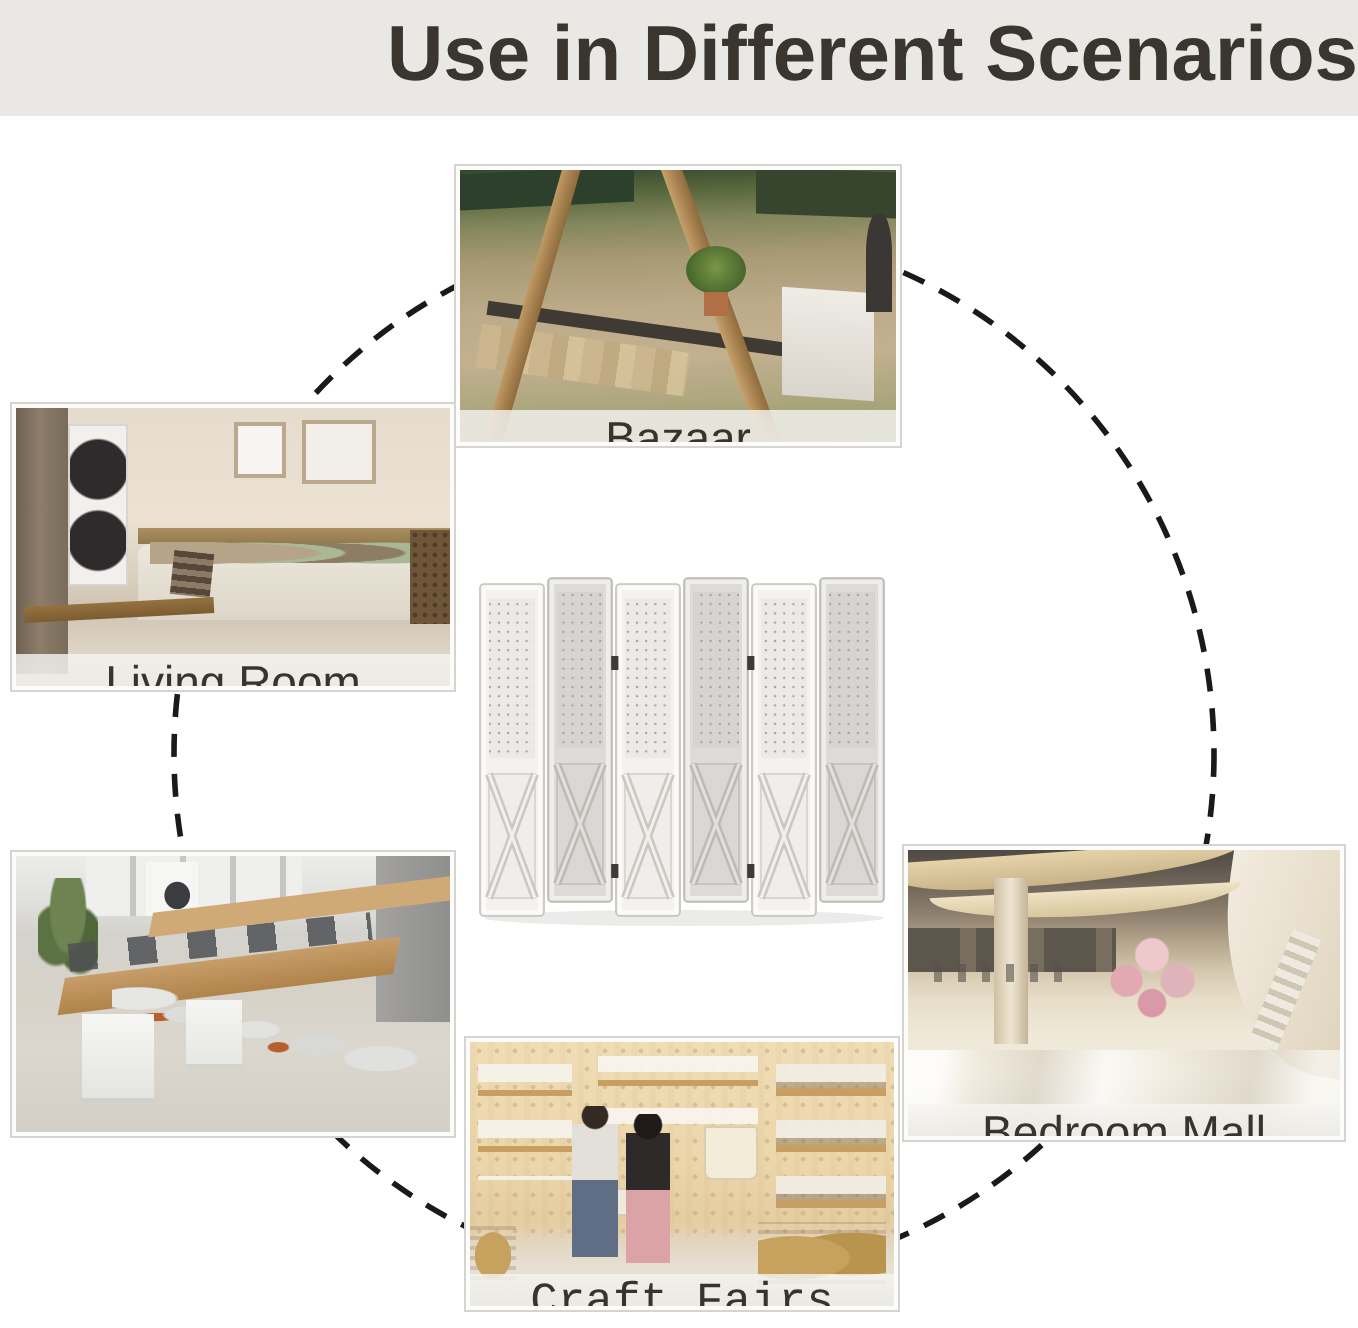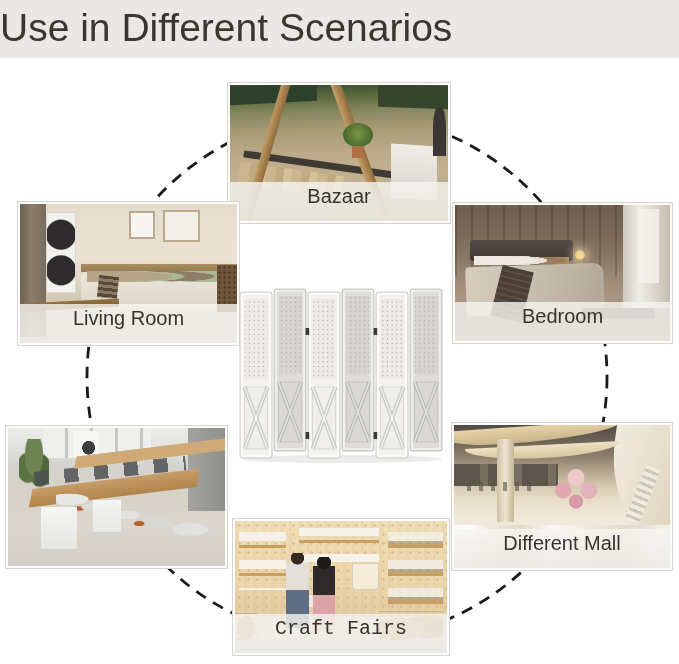--- a/index.html
+++ b/index.html
@@ -1,33 +1,33 @@
 <!DOCTYPE html>
 <html><head>
 <meta charset="utf-8">
 <style>
   html,body{margin:0;padding:0;background:#ffffff;}
   .stage{position:relative;width:679px;height:664px;background:#ffffff;overflow:hidden;
          font-family:"Liberation Sans",sans-serif;}
   
   .title-strip{position:absolute;left:0;top:0;width:679px;height:58px;background:#e9e8e5;z-index:3;}
-  .title-strip h1{margin:0;height:58px;line-height:56px;text-align:left;font-size:39px;
-                  font-weight:400;color:#3a362f;letter-spacing:0;}
+  .title-strip h1{margin:0;height:58px;line-height:56px;text-align:right;font-size:39px;
+                  font-weight:700;color:#3a362f;letter-spacing:0;}
   
   .ring{position:absolute;left:0;top:0;width:679px;height:664px;z-index:1;}
   
   .card{position:absolute;z-index:2;box-sizing:border-box;border:2px solid #fcfcfb;
         box-shadow:0 0 0 1px #d6d4cf;overflow:hidden;background:#cfcac2;}
   .photo{position:absolute;left:0;top:0;right:0;bottom:0;overflow:hidden;}
   .photo i{position:absolute;display:block;}
-  .caption{position:absolute;left:0;right:0;bottom:0;height:39px;line-height:29px;z-index:5;
-           text-align:center;font-size:20px;font-weight:400;color:#37342f;
+  .caption{position:absolute;left:0;right:0;bottom:0;height:16px;line-height:29px;z-index:5;
+           text-align:center;font-size:23px;font-weight:400;color:#37342f;
            background:linear-gradient(180deg,rgba(246,245,241,0.80),rgba(236,234,229,0.92));}
   .card-bazaar {left:228px;top:83px; width:222px;height:140px;}
-  .card-living {left:18px;  top:202px;width:221px;height:143px;}
+  .card-living {left:6px;  top:202px;width:221px;height:143px;}
   .card-bedroom{left:453px;top:203px;width:219px;height:140px;}
   .card-office {left:6px;  top:426px;width:221px;height:142px;}
   .card-mall   {left:452px;top:423px;width:220px;height:147px;}
   .card-craft  {left:233px;top:519px;width:216px;height:136px;font-family:Liberation Mono, monospace;}
 
   
   .ph-bazaar{background:linear-gradient(178deg,#33482e 0%,#5a683d 10%,#83865c 20%,#a89a75 33%,
              #bcaa88 50%,#c2b08f 68%,#aca67e 84%,#969c68 100%);}
   .ph-bazaar .l1{left:0;top:0;width:40%;height:13%;background:#2c402b;transform:skewY(-3deg);}
   .ph-bazaar .l2{right:0;top:0;width:32%;height:17%;background:#37452f;transform:skewY(2deg);}
@@ -209,34 +209,20 @@
       <i class="l5"></i>
       <i class="l6"></i>
       <i class="l7"></i>
       <i class="l10"></i>
       <i class="l8"></i>
       <i class="l9"></i>
     </div>
     <div class="caption">Living Room</div>
   </div>
 
-  <div class="card card-bedroom">
-    <div class="photo ph-bedroom">
-      <i class="l1"></i>
-      <i class="l2"></i>
-      <i class="l3"></i>
-      <i class="l4"></i>
-      <i class="l5"></i>
-      <i class="l6"></i>
-      <i class="l7"></i>
-      <i class="l8"></i>
-      <i class="l9"></i>
-    </div>
-    <div class="caption">Bedroom</div>
-  </div>
 
   <div class="card card-office">
     <div class="photo ph-office">
       <i class="l1"></i>
       <i class="l2"></i>
       <i class="l3"></i>
       <i class="l4"></i>
       <i class="l6"></i>
       <i class="l5"></i>
       <i class="l7"></i>
@@ -250,21 +236,21 @@
       <i class="l5"></i>
       <i class="l1"></i>
       <i class="l2"></i>
       <i class="l3"></i>
       <i class="l4"></i>
       <i class="l6"></i>
       <i class="l7"></i>
       <i class="l9"></i>
       <i class="l8"></i>
     </div>
-    <div class="caption">Different Mall</div>
+    <div class="caption">Bedroom Mall</div>
   </div>
 
   <div class="card card-craft">
     <div class="photo ph-craft">
       <i class="l1"></i>
       <i class="l2"></i>
       <i class="l3"></i>
       <i class="l4"></i>
       <i class="l5"></i>
       <i class="l10"></i>

